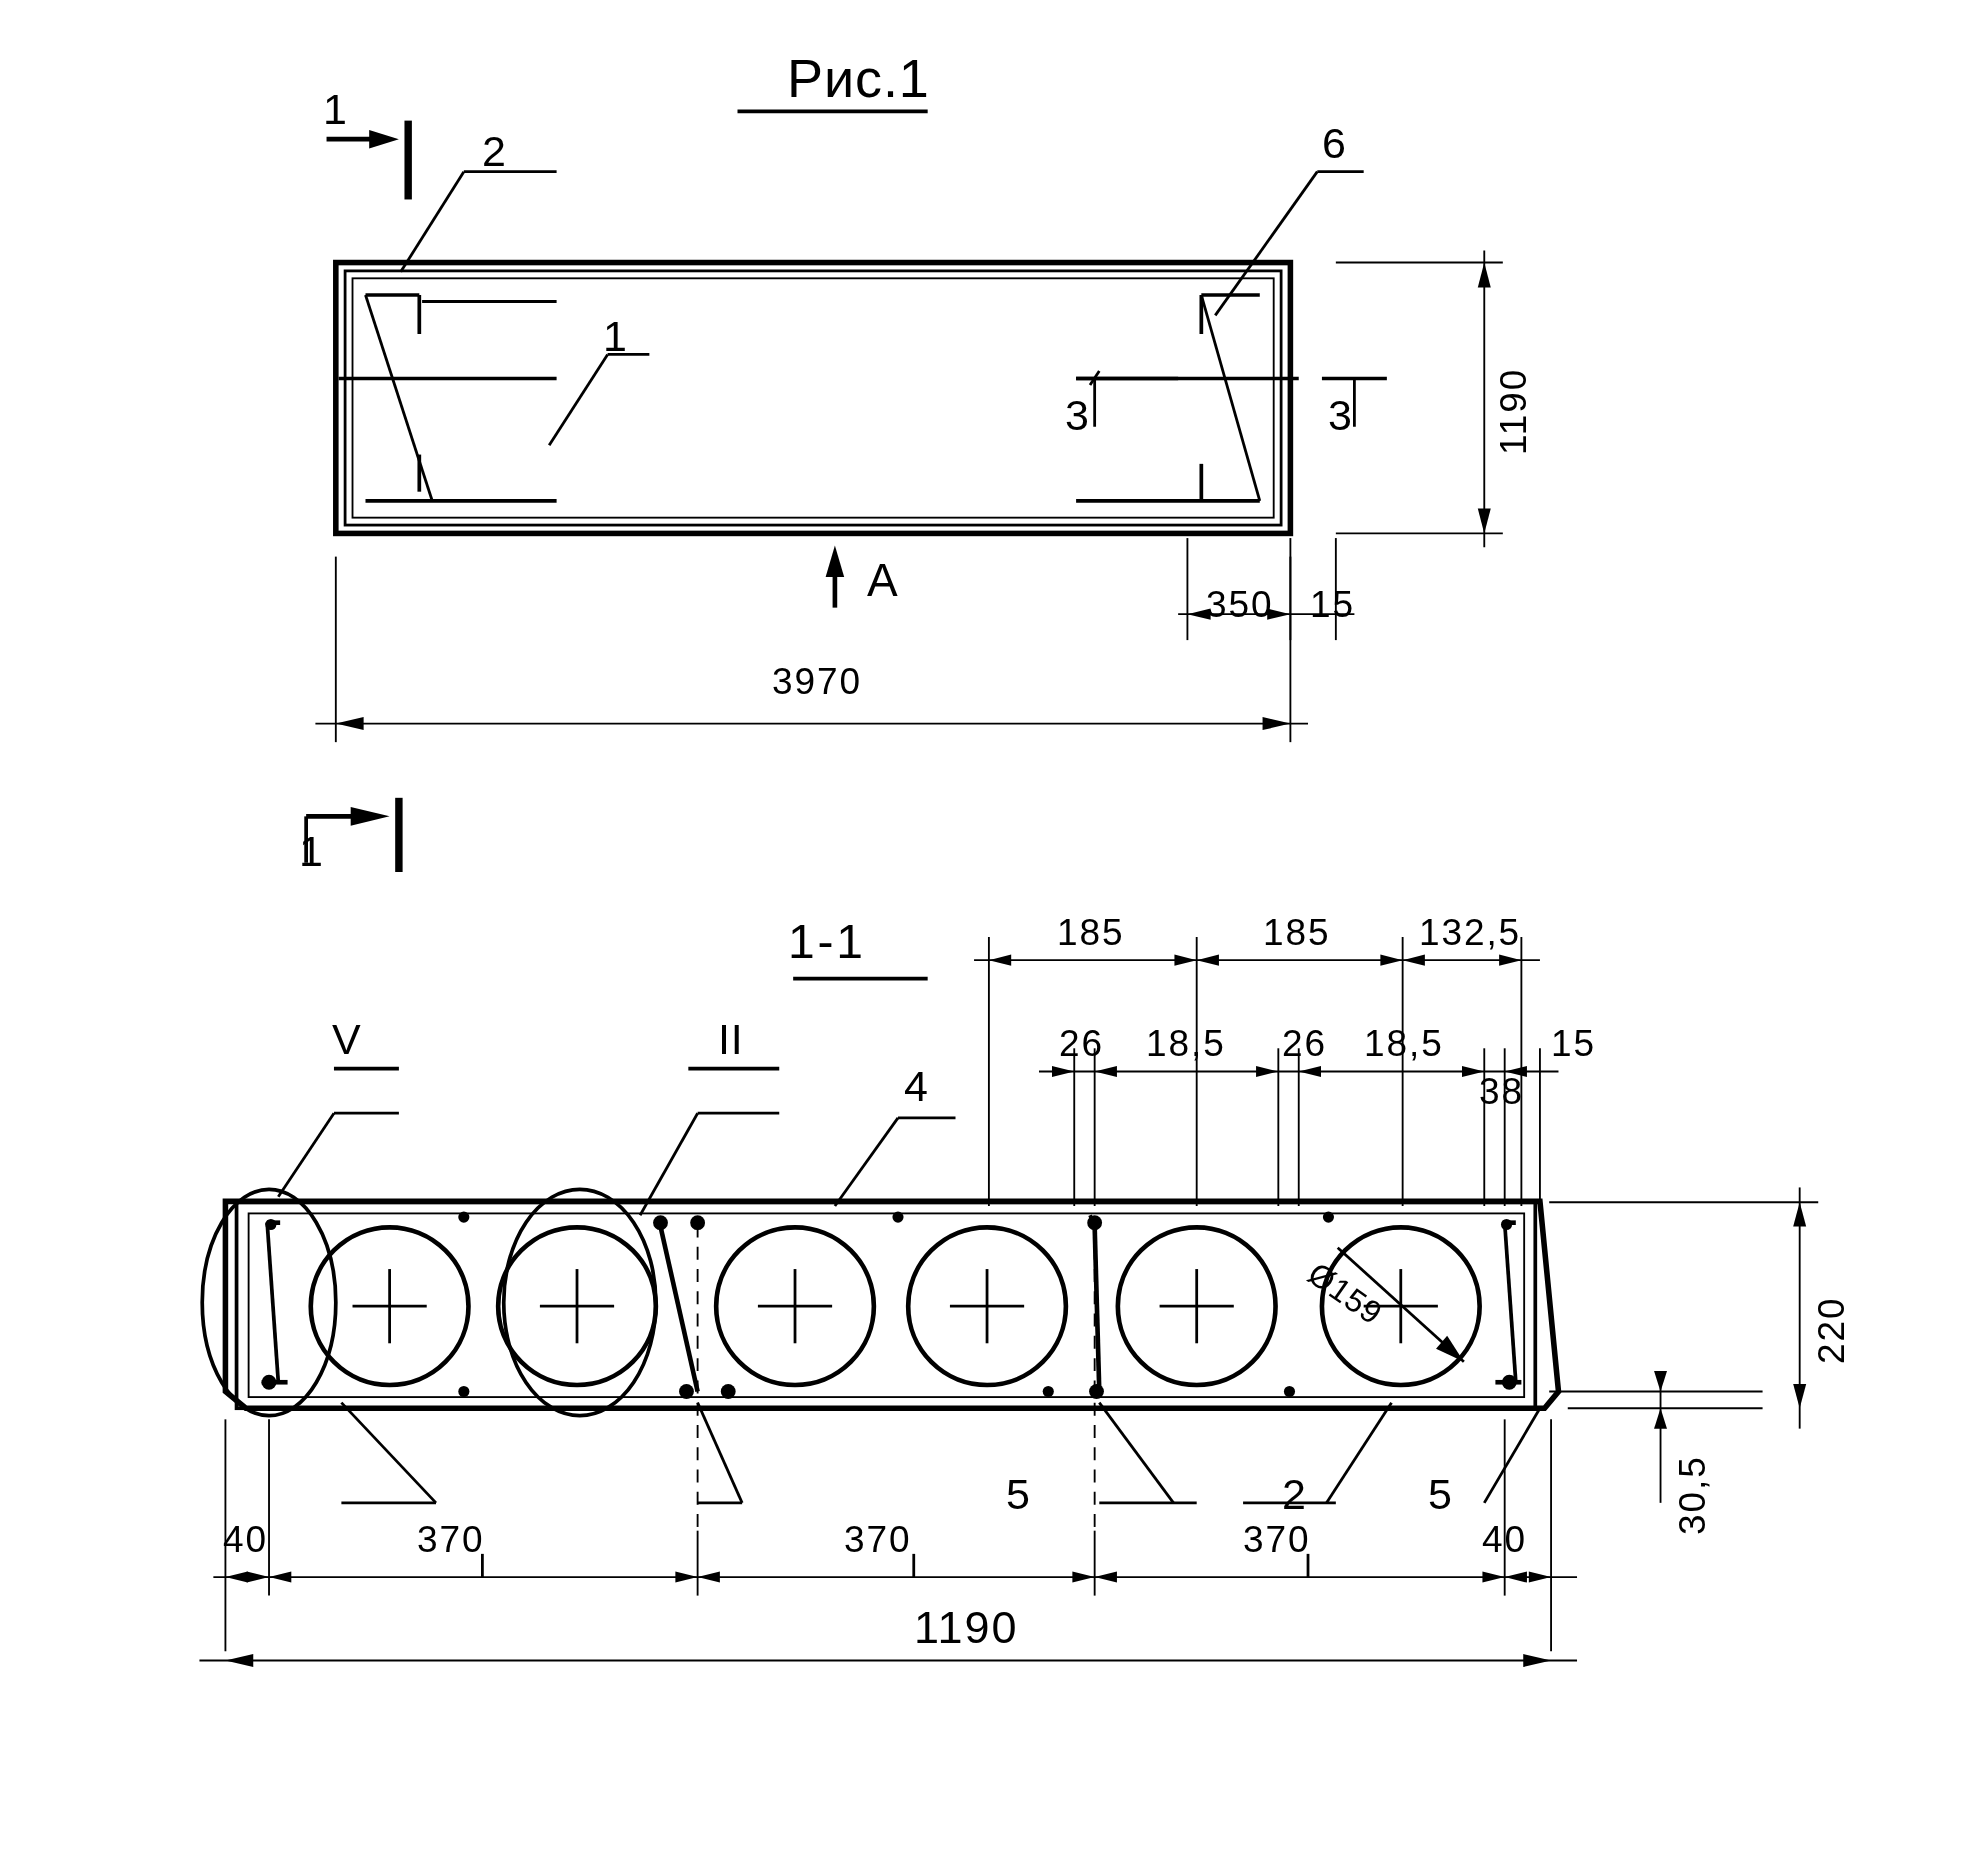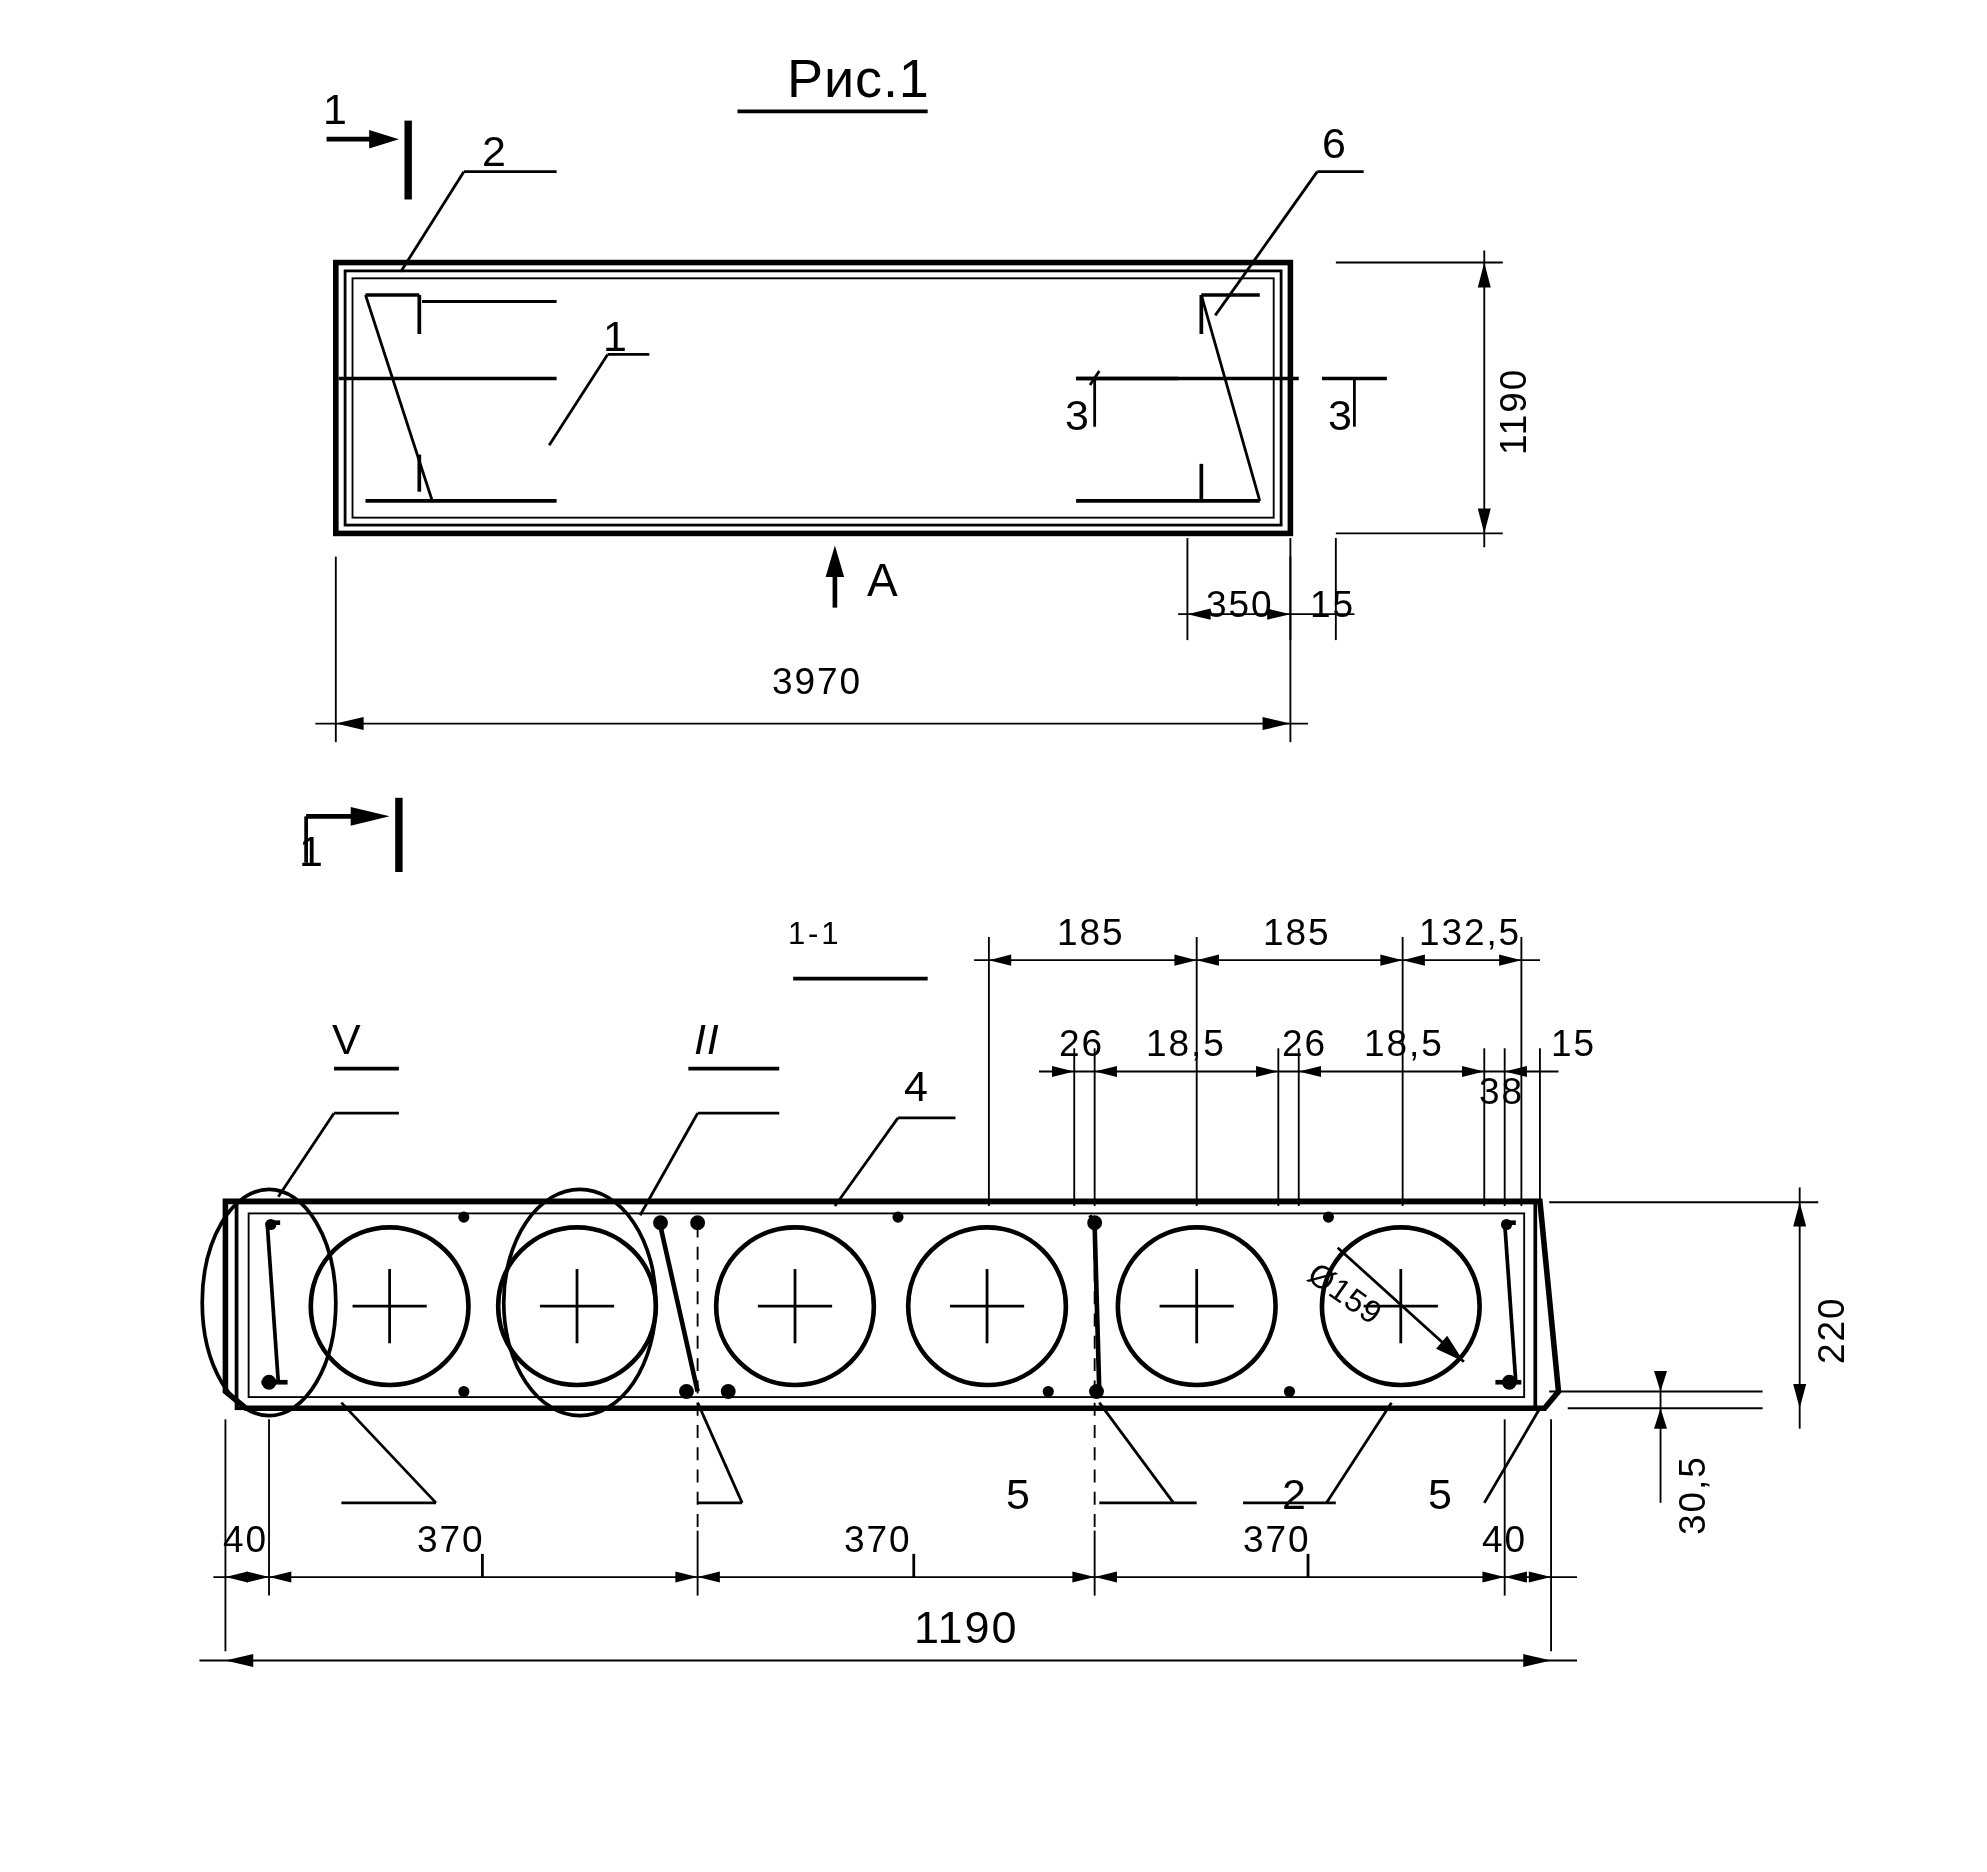--- a/index.html
+++ b/index.html
@@ -46,21 +46,21 @@
     letter-spacing: 0.9px;
   }
   .mark {
     font-size: 43px;
     letter-spacing: 0.9px;
   }
   .mark-lg {
     font-size: 46px;
   }
   .sect {
-    font-size: 31px;
+    font-size: 48px;
     letter-spacing: 2.8px;
   }
   svg { display: block; }
 </style>
 </head>
 <body>
 
 <svg id="sheet" viewBox="0 0 2143 2019" xmlns="http://www.w3.org/2000/svg">
 
   <rect x="0" y="0" width="2143" height="2019" fill="#ffffff"></rect>
@@ -327,21 +327,21 @@
 <div class="lbl mark-lg" style="left:867px; top:557px;">A</div>
 
 <div class="lbl dim" style="left:772px; top:663px;">3970</div>
 <div class="lbl dim vert" style="left:1495px; top:455px;">1190</div>
 <div class="lbl dim" style="left:1206px; top:586px;">350</div>
 <div class="lbl dim" style="left:1310px; top:586px;">15</div>
 
 <div class="lbl sect" style="left:788px; top:918px;">1-1</div>
 
 <div class="lbl mark" style="left:332px; top:1018px;">V</div>
-<div class="lbl mark" style="left:694px; top:1018px;font-style:italic;">II</div>
+<div class="lbl mark" style="left:718px; top:1018px;">II</div>
 
 <div class="lbl mark" style="left:904px; top:1065px;">4</div>
 <div class="lbl mark" style="left:1006px; top:1473px;">5</div>
 <div class="lbl mark" style="left:1282px; top:1473px;">2</div>
 <div class="lbl mark" style="left:1428px; top:1473px;">5</div>
 
 <div class="lbl dim-sm" style="left:1321px; top:1257px; transform-origin:left top; transform:rotate(35deg);">Ø159</div>
 
 <div class="lbl dim" style="left:1057px; top:914px;">185</div>
 <div class="lbl dim" style="left:1263px; top:914px;">185</div>

